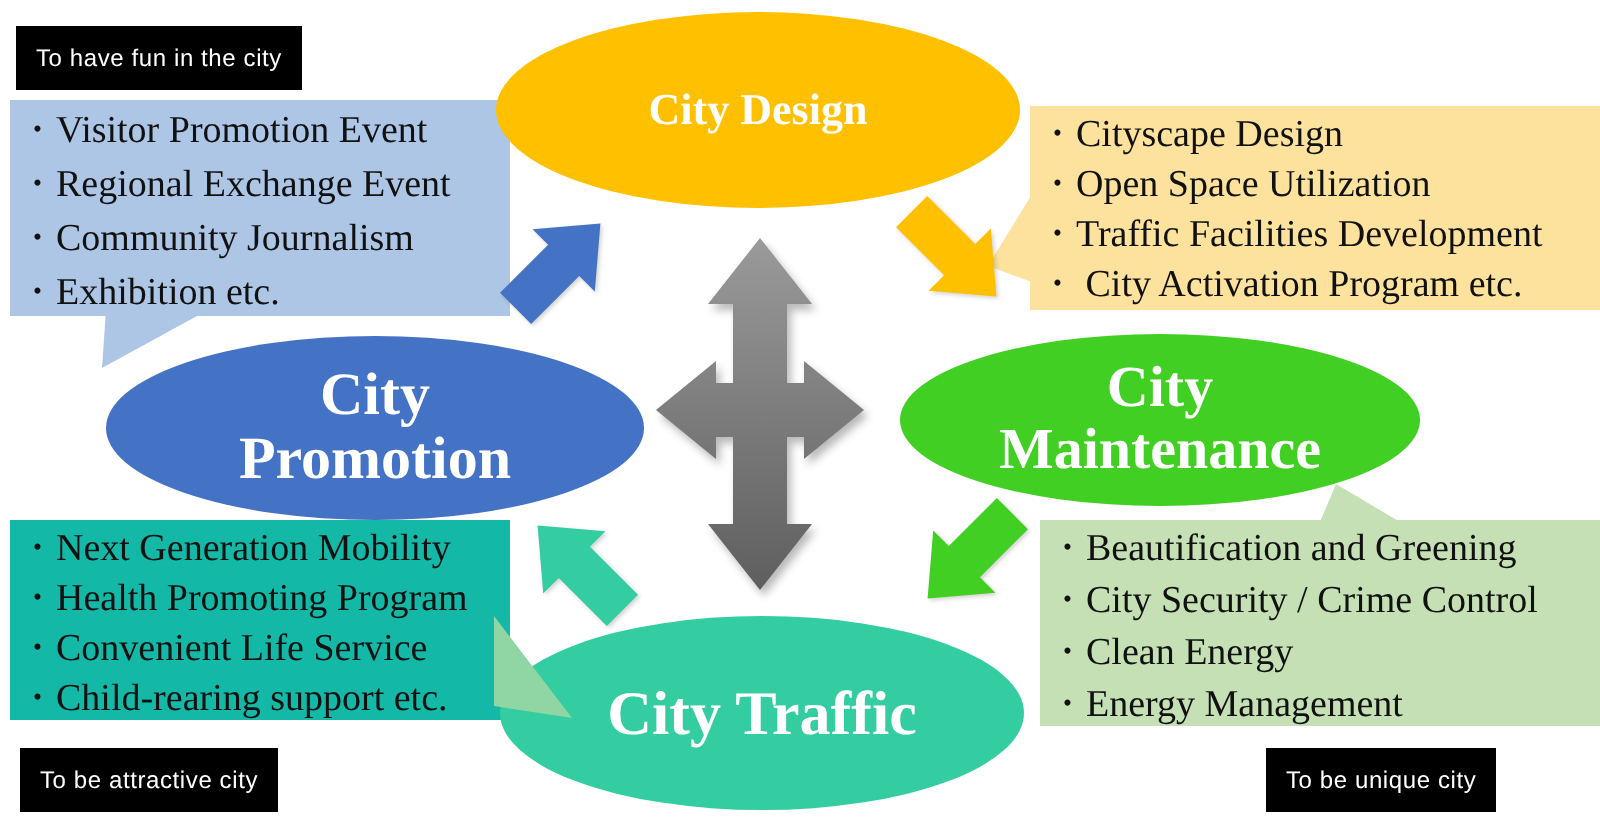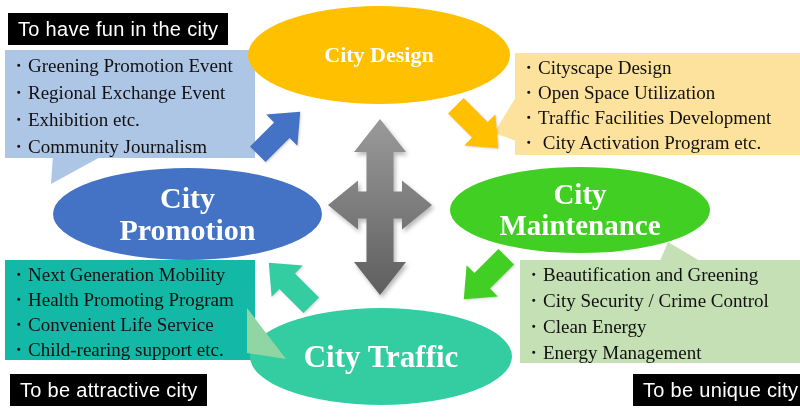--- a/index.html
+++ b/index.html
@@ -3,21 +3,21 @@
 <meta charset="utf-8">
 <style>
   html,body{margin:0;padding:0;}
   #canvas{
     position:relative; width:800px; height:420px; background:#ffffff;
     overflow:hidden; font-family:"Liberation Serif", serif;
   }
   
   .corner-label{
     position:absolute; background:#000; color:#fff;
-    font-family:"Liberation Sans", sans-serif; font-size:20px;
+    font-family:"Liberation Sans", sans-serif; font-size:12px;
     line-height:26px; padding:3px 10px; white-space:nowrap; letter-spacing:.3px;
   }
   
   .box{ position:absolute; color:#111; font-size:19px; padding:2px 3px 0 4px; }
   .box .li{ white-space:nowrap; }
   .box-tl{ left:5px;  top:50px;  width:243px; height:106px; line-height:27px; }
   .box-tr{ left:515px; top:53px; width:281px; height:100px; line-height:25px; }
   .box-bl{ left:5px;  top:260px; width:243px; height:98px;  line-height:25px; }
   .box-br{ left:520px; top:260px; width:276px; height:101px; line-height:26px; }
   
@@ -34,24 +34,24 @@
   #decor{ position:absolute; left:0; top:0; pointer-events:none; }
   .soft-shadow{ filter: drop-shadow(2px 3px 2px rgba(0,0,0,.28)); }
   .arrow-shadow{ filter: drop-shadow(1px 1px 1px rgba(0,0,0,.18)); }
 </style>
 </head>
 <body>
 
 <div id="canvas">
 
   <div class="box box-tl" style="background-color: rgb(174, 198, 230);">
-      <div class="li">・Greening Promotion Event</div>
+      <div class="li">・Visitor Promotion Event</div>
       <div class="li">・Regional Exchange Event</div>
+      <div class="li">・Community Journalism</div>
       <div class="li">・Exhibition etc.</div>
-      <div class="li">・Community Journalism</div>
     </div>
   <div class="box box-tr" style="background-color: rgb(252, 226, 156);">
       <div class="li">・Cityscape Design</div>
       <div class="li">・Open Space Utilization</div>
       <div class="li">・Traffic Facilities Development</div>
       <div class="li">・ City Activation Program etc.</div>
     </div>
   <div class="box box-bl" style="background-color: #14b8a6;">
       <div class="li">・Next Generation Mobility</div>
       <div class="li">・Health Promoting Program</div>

